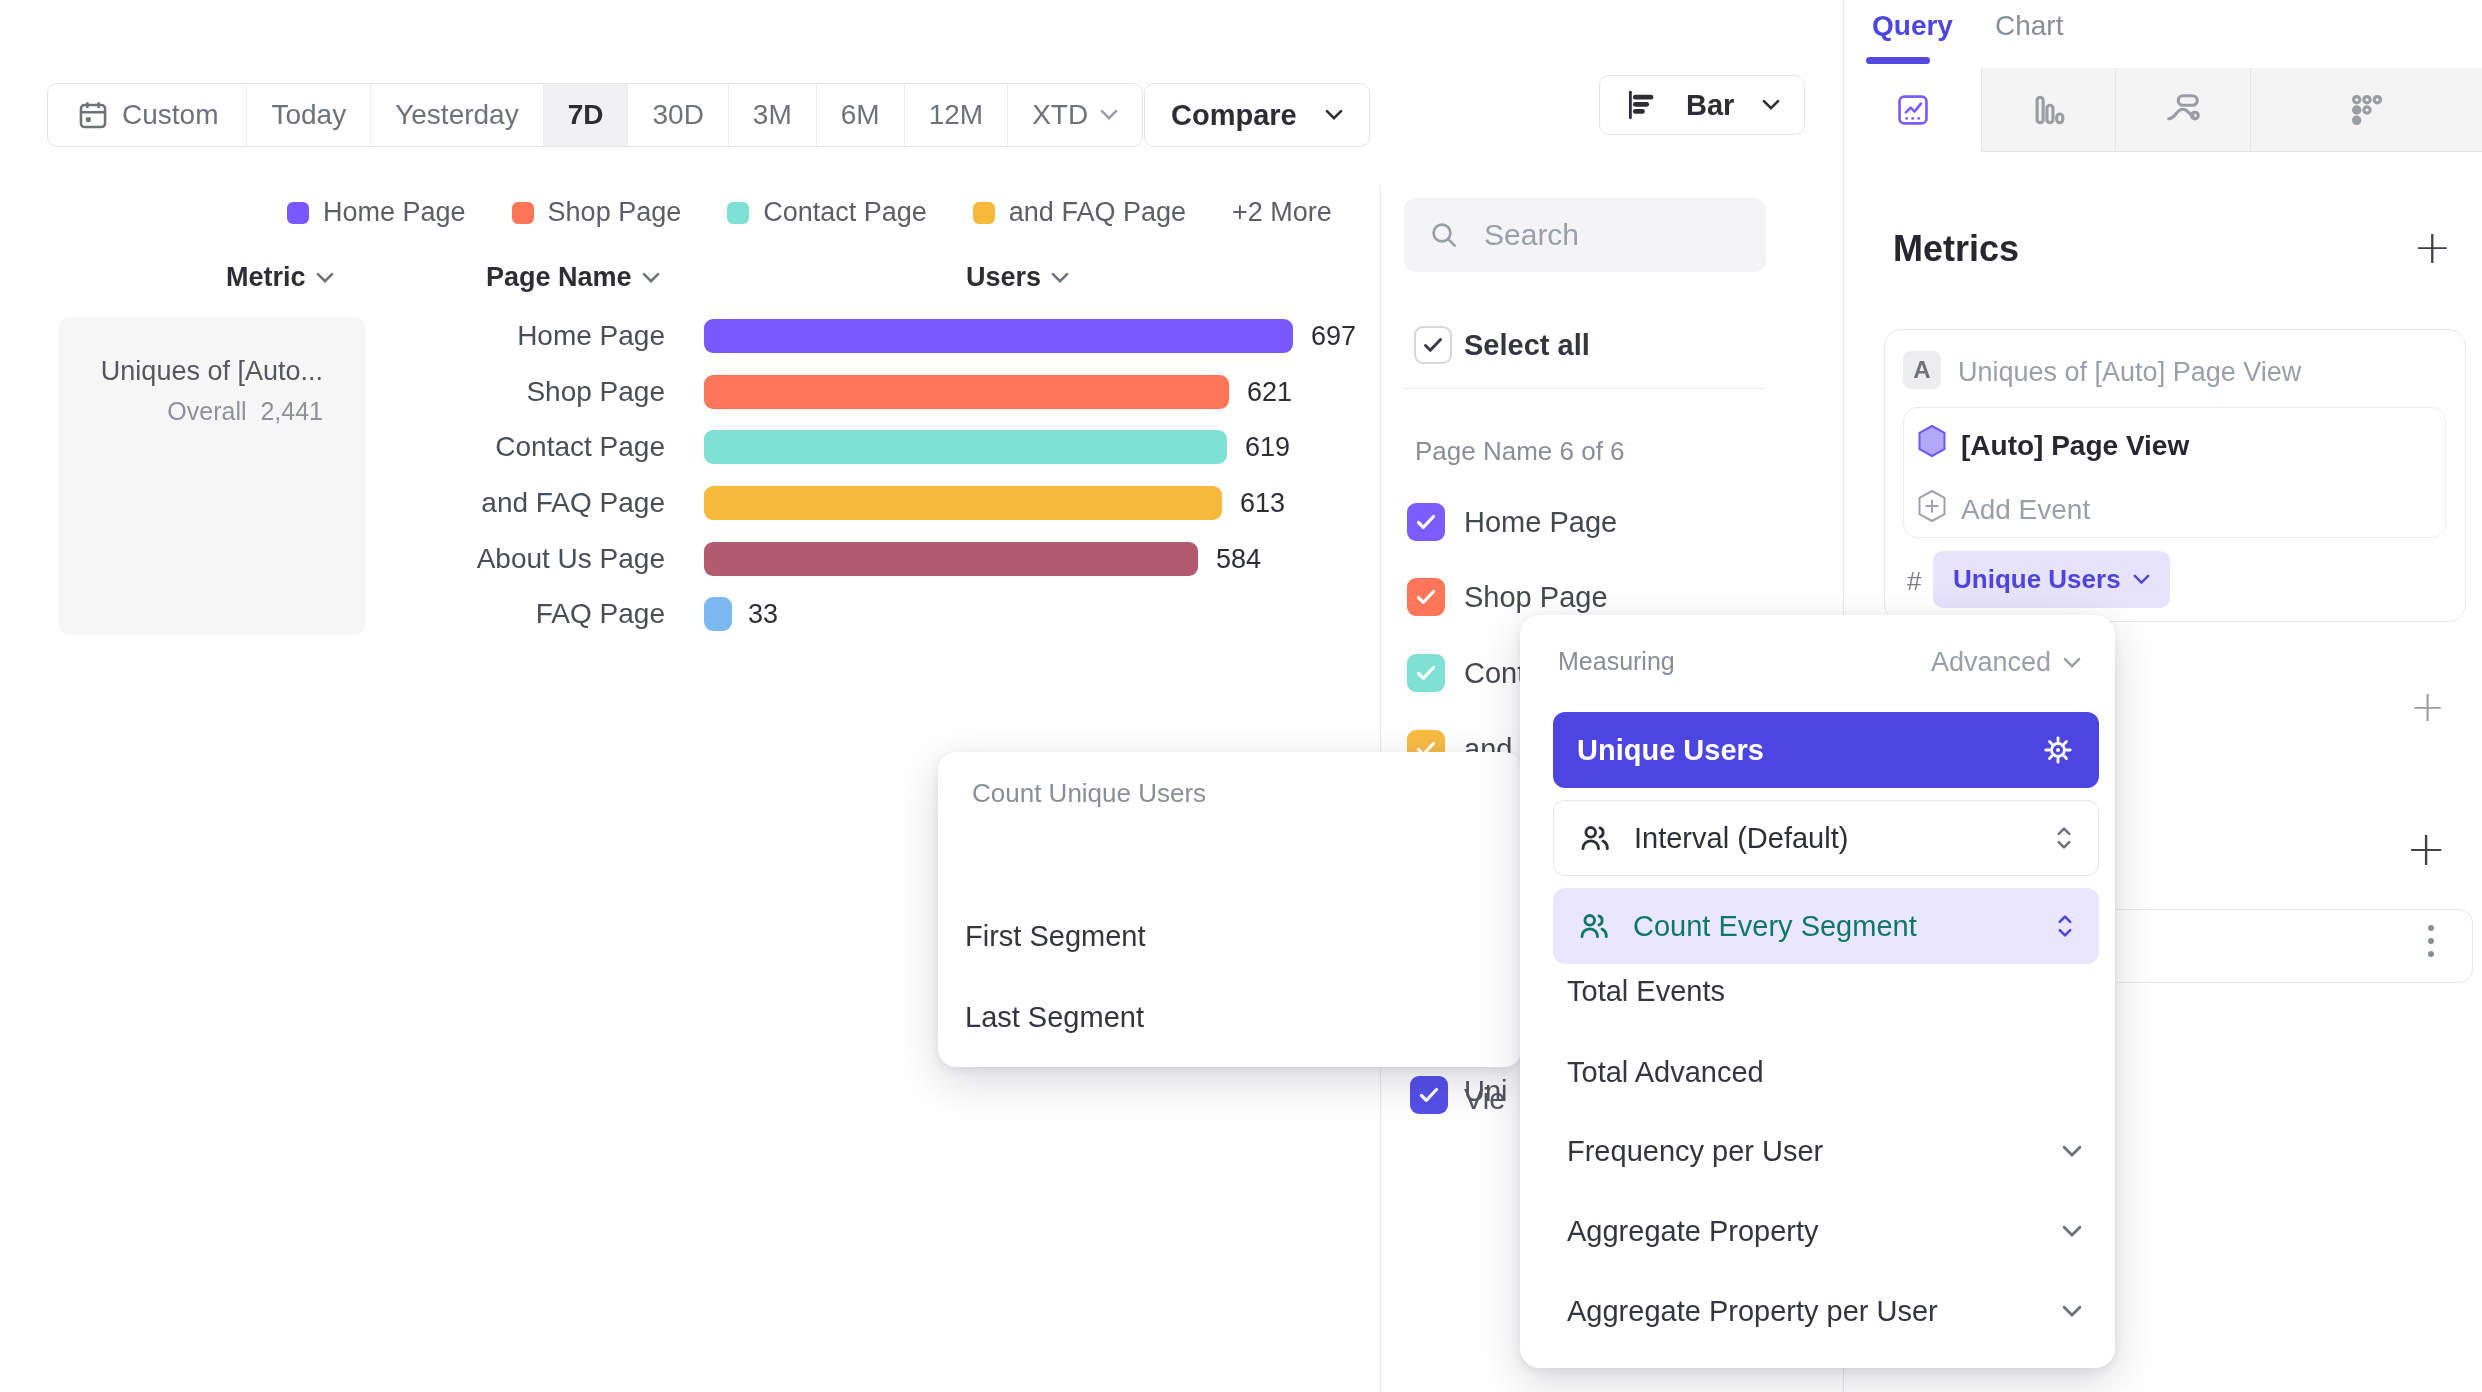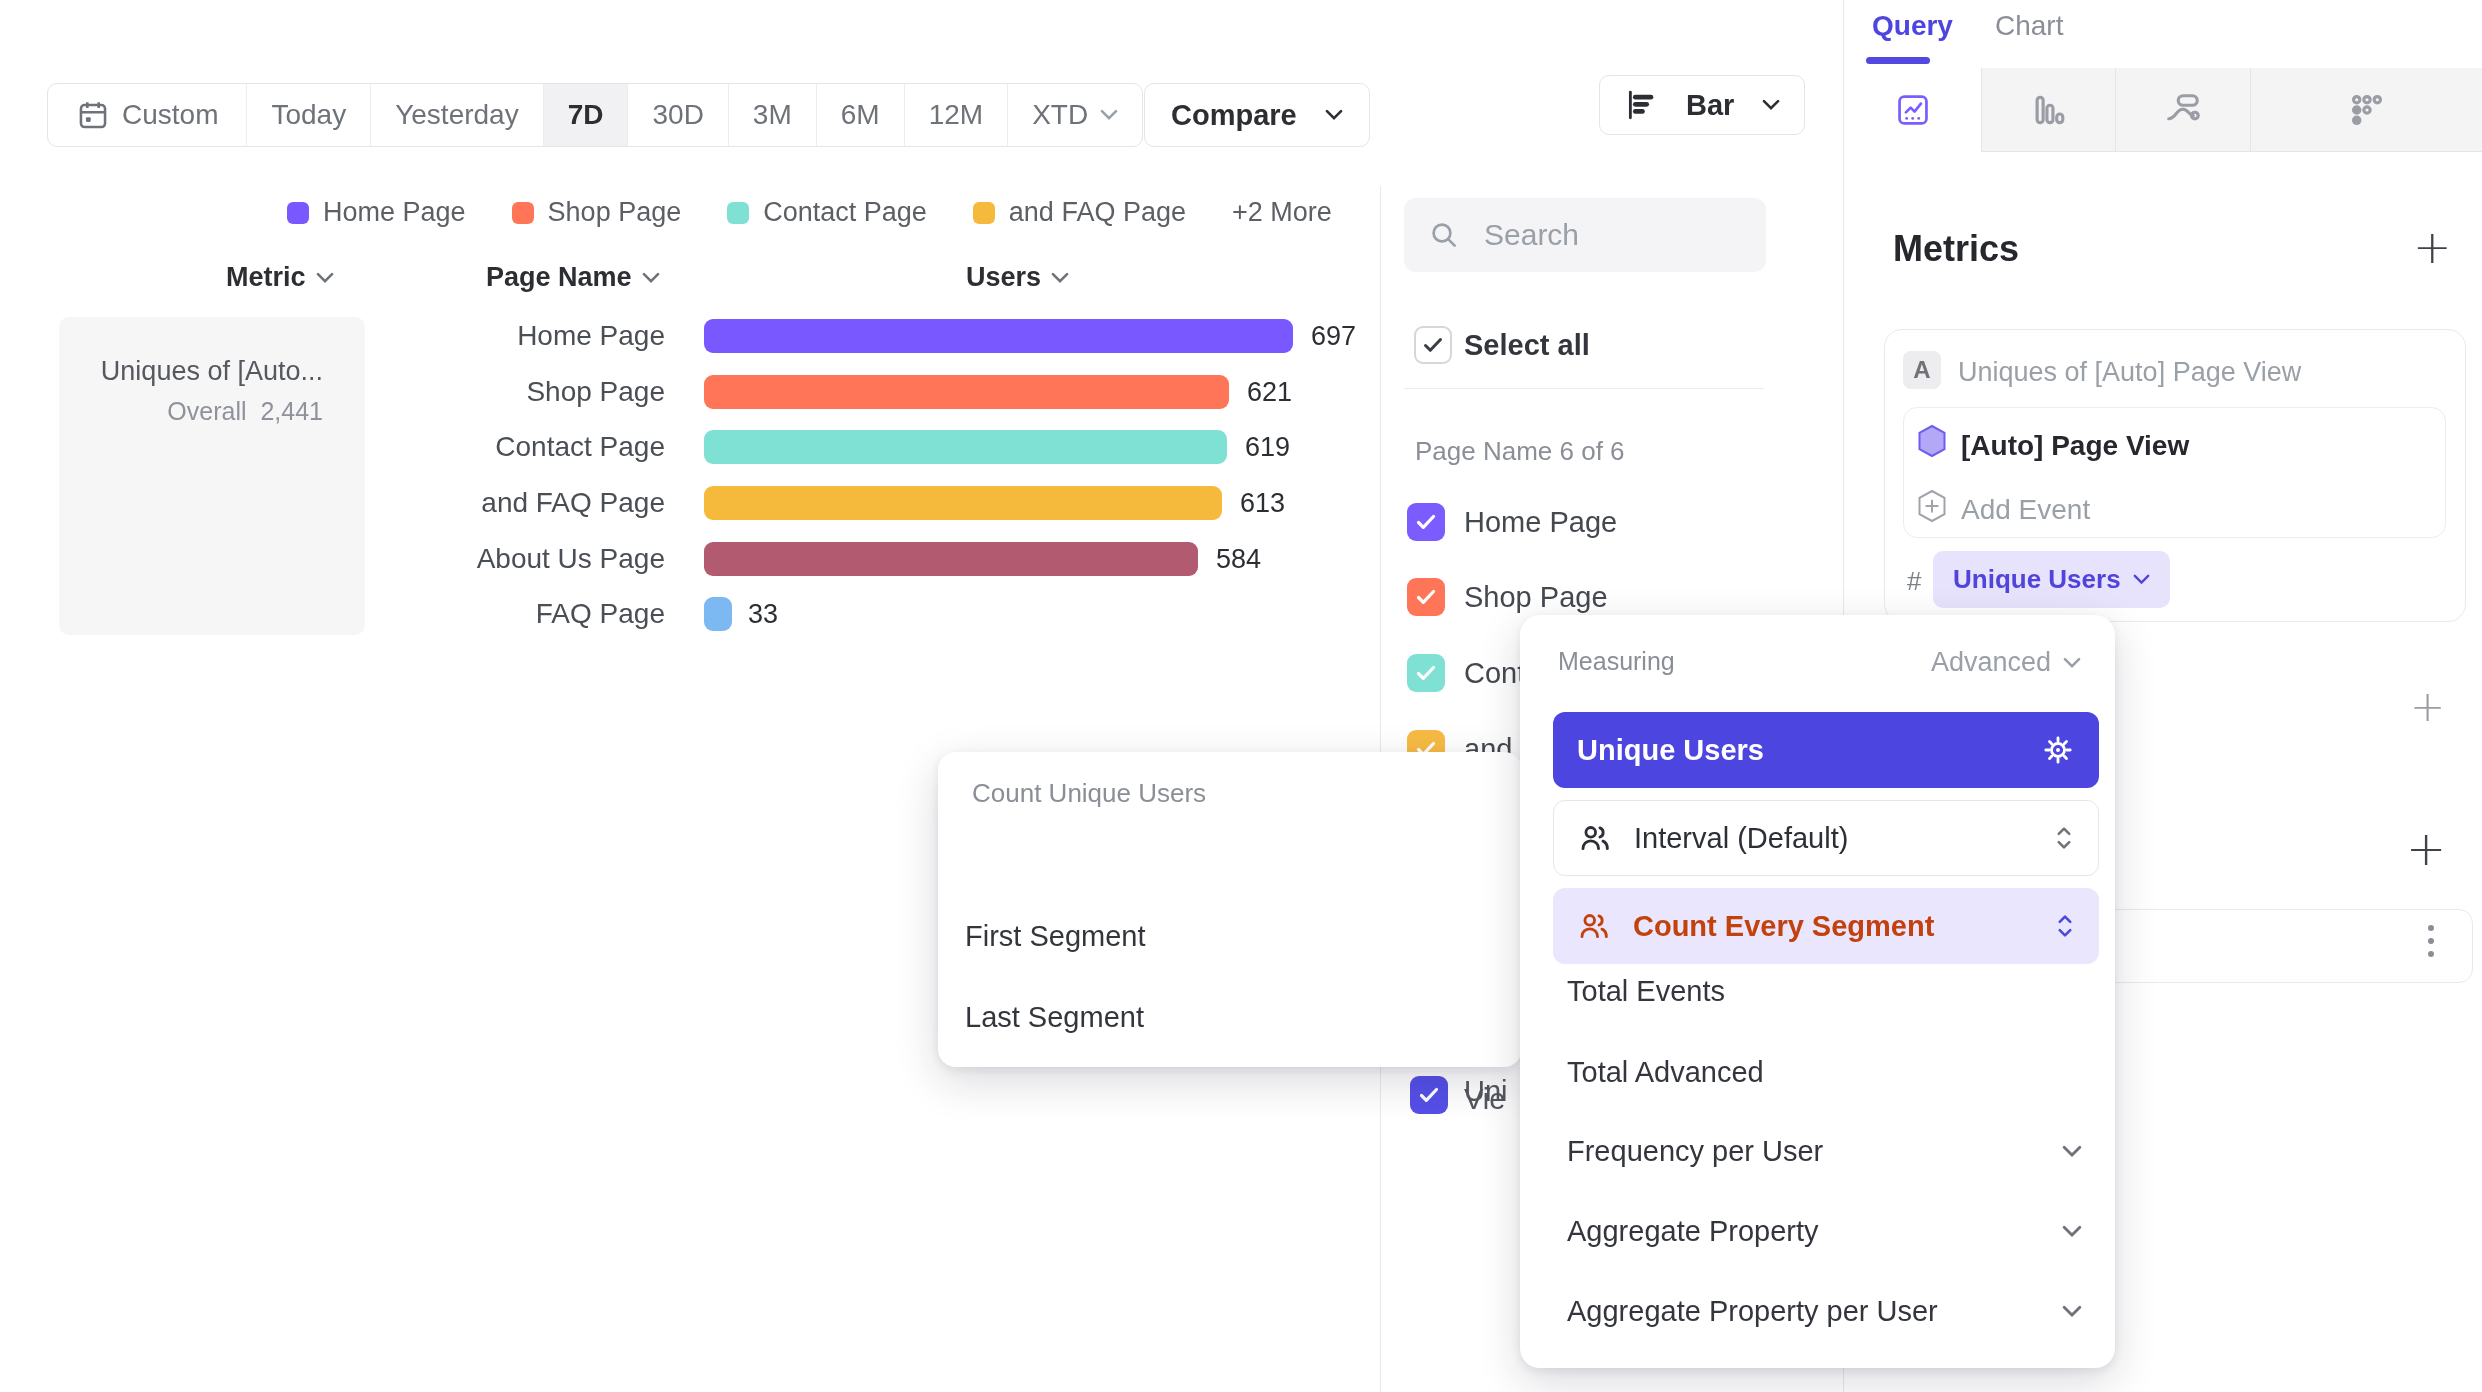--- a/index.html
+++ b/index.html
@@ -415,21 +415,21 @@
       </span>
       <span>Interval (Default)</span>
       <span style="margin-left:auto" class="chev">
         <svg width="20" height="28" viewBox="0 0 16 24" fill="none" stroke="currentColor" stroke-width="2.2" stroke-linecap="round" stroke-linejoin="round">
             <path d="M3.5 8.5L8 4l4.5 4.5"></path>
             <path d="M3.5 15.5L8 20l4.5-4.5"></path>
           </svg>
       </span>
     </div>
 
-    <div class="m-row" style="left:33px;top:273px;background:#e9e6fd;color:#c2410c;font-weight:bold">
+    <div class="m-row" style="left:33px;top:273px;background:#e9e6fd;color:#0f766e;font-weight:normal">
       <span>
         <svg width="34" height="34" viewBox="0 0 24 24" fill="none" stroke="currentColor" stroke-width="2" stroke-linecap="round">
           <circle cx="9" cy="8" r="3.4"></circle>
             <path d="M3.5 19.5c0-3.3 2.4-5.5 5.5-5.5s5.5 2.2 5.5 5.5"></path>
           <path d="M15.5 4.9a3.4 3.4 0 0 1 0 6.4"></path>
             <path d="M17.6 14.2c2 .8 3.1 2.7 3.1 5.3"></path>
         </svg>
       </span>
       <span>Count Every Segment</span>
       <span style="margin-left:auto;color:#4d45df">

